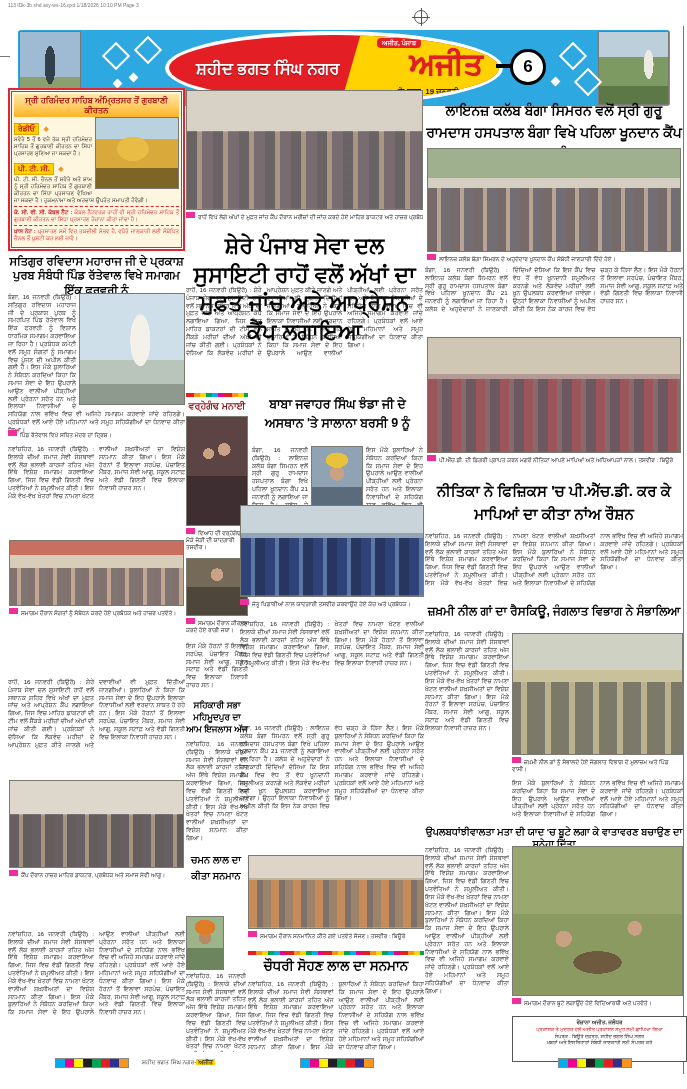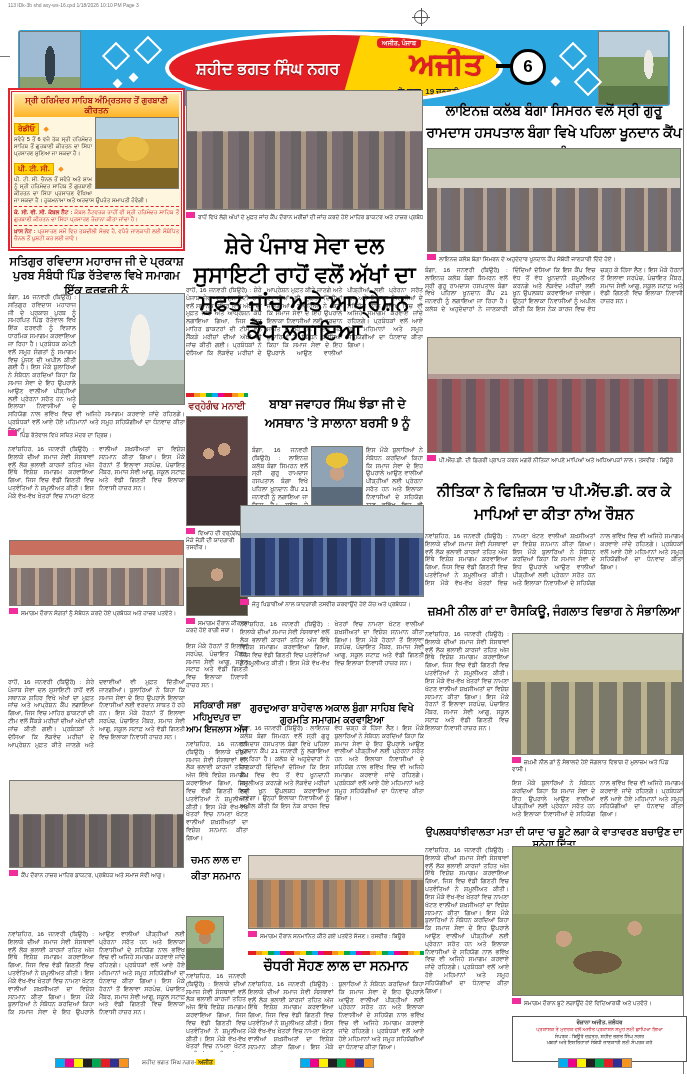--- a/index.html
+++ b/index.html
@@ -173,21 +173,20 @@
     <div class="bt" style="width:56px;height:72px">ਬੰਗਾ, 16 ਜਨਵਰੀ (ਬਿਊਰੋ) : ਲਾਇਨਜ਼ ਕਲੱਬ ਬੰਗਾ ਸਿਮਰਨ ਵਲੋਂ ਸ੍ਰੀ ਗੁਰੂ ਰਾਮਦਾਸ ਹਸਪਤਾਲ ਬੰਗਾ ਵਿਖੇ ਪਹਿਲਾ ਖੂਨਦਾਨ ਕੈਂਪ 21 ਜਨਵਰੀ ਨੂੰ ਲਗਾਇਆ ਜਾ ਰਿਹਾ ਹੈ। ਕਲੱਬ ਦੇ ਅਹੁਦੇਦਾਰਾਂ ਨੇ ਜਾਣਕਾਰੀ ਦਿੰਦਿਆਂ ਦੱਸਿਆ ਕਿ ਇਸ ਕੈਂਪ ਵਿਚ ਵੱਧ ਤੋਂ ਵੱਧ ਖੂਨਦਾਨੀ ਸ਼ਮੂਲੀਅਤ ਕਰਨਗੇ ਅਤੇ ਲੋੜਵੰਦ ਮਰੀਜ਼ਾਂ ਲਈ ਖੂਨ ਉਪਲਬਧ ਕਰਵਾਇਆ ਜਾਵੇਗਾ। ਉਨ੍ਹਾਂ ਇਲਾਕਾ ਨਿਵਾਸੀਆਂ ਨੂੰ ਅਪੀਲ ਕੀਤੀ ਕਿ ਇਸ ਨੇਕ ਕਾਰਜ ਵਿਚ ਵੱਧ ਚੜ੍ਹ ਕੇ ਹਿੱਸਾ ਲੈਣ।</div>
     <div class="ph g-turbany" style="width:52px;height:68px;flex:none"></div>
     <div class="bt" style="width:57px;height:72px">ਇਸ ਮੌਕੇ ਬੁਲਾਰਿਆਂ ਨੇ ਸੰਬੋਧਨ ਕਰਦਿਆਂ ਕਿਹਾ ਕਿ ਸਮਾਜ ਸੇਵਾ ਦੇ ਇਹ ਉਪਰਾਲੇ ਆਉਣ ਵਾਲੀਆਂ ਪੀੜ੍ਹੀਆਂ ਲਈ ਪ੍ਰੇਰਨਾ ਸਰੋਤ ਹਨ ਅਤੇ ਇਲਾਕਾ ਨਿਵਾਸੀਆਂ ਦੇ ਸਹਿਯੋਗ ਨਾਲ ਭਵਿੱਖ ਵਿਚ ਵੀ ਅਜਿਹੇ ਸਮਾਗਮ ਕਰਵਾਏ ਜਾਂਦੇ ਰਹਿਣਗੇ। ਪ੍ਰਬੰਧਕਾਂ ਵਲੋਂ ਆਏ ਹੋਏ ਮਹਿਮਾਨਾਂ ਅਤੇ ਸਮੂਹ ਸਹਿਯੋਗੀਆਂ ਦਾ ਧੰਨਵਾਦ ਕੀਤਾ ਗਿਆ।</div>
   </div>
   <div class="ph abs g-team" style="left:240px;top:505px;width:184px;height:92px"></div>
   <div class="abs cap" style="left:240px;top:599px;width:184px;height:18px"><span class="mk"></span><span>ਜੇਤੂ ਖਿਡਾਰੀਆਂ ਨਾਲ ਯਾਦਗਾਰੀ ਤਸਵੀਰ ਕਰਵਾਉਂਦੇ ਹੋਏ ਕੋਚ ਅਤੇ ਪ੍ਰਬੰਧਕ।</span></div>
   <div class="abs bt c2" style="left:240px;top:620px;width:184px;height:78px">
     <span>ਨਵਾਂਸ਼ਹਿਰ, 16 ਜਨਵਰੀ (ਬਿਊਰੋ) : ਇਲਾਕੇ ਦੀਆਂ ਸਮਾਜ ਸੇਵੀ ਸੰਸਥਾਵਾਂ ਵਲੋਂ ਲੋਕ ਭਲਾਈ ਕਾਰਜਾਂ ਤਹਿਤ ਅੱਜ ਇੱਥੇ ਵਿਸ਼ੇਸ਼ ਸਮਾਗਮ ਕਰਵਾਇਆ ਗਿਆ, ਜਿਸ ਵਿਚ ਵੱਡੀ ਗਿਣਤੀ ਵਿਚ ਪਤਵੰਤਿਆਂ ਨੇ ਸ਼ਮੂਲੀਅਤ ਕੀਤੀ। ਇਸ ਮੌਕੇ ਵੱਖ-ਵੱਖ ਖੇਤਰਾਂ ਵਿਚ ਨਾਮਣਾ ਖੱਟਣ ਵਾਲੀਆਂ ਸ਼ਖ਼ਸੀਅਤਾਂ ਦਾ ਵਿਸ਼ੇਸ਼ ਸਨਮਾਨ ਕੀਤਾ ਗਿਆ।</span>
     <span>ਇਸ ਮੌਕੇ ਹੋਰਨਾਂ ਤੋਂ ਇਲਾਵਾ ਸਰਪੰਚ, ਪੰਚਾਇਤ ਮੈਂਬਰ, ਸਮਾਜ ਸੇਵੀ ਆਗੂ, ਸਕੂਲ ਸਟਾਫ਼ ਅਤੇ ਵੱਡੀ ਗਿਣਤੀ ਵਿਚ ਇਲਾਕਾ ਨਿਵਾਸੀ ਹਾਜ਼ਰ ਸਨ।</span>
   </div>
-  <div class="abs hl" style="left:240px;top:702px;width:184px;font-size:9.8px">ਗੁਰਦੁਆਰਾ ਬਾਹੋਵਾਲ ਅਕਾਲ ਬੁੰਗਾ ਸਾਹਿਬ ਵਿਖੇ ਗੁਰਮਤਿ ਸਮਾਗਮ ਕਰਵਾਇਆ</div>
   <div class="abs bt c2" style="left:240px;top:724px;width:184px;height:120px">
     <span>ਬੰਗਾ, 16 ਜਨਵਰੀ (ਬਿਊਰੋ) : ਲਾਇਨਜ਼ ਕਲੱਬ ਬੰਗਾ ਸਿਮਰਨ ਵਲੋਂ ਸ੍ਰੀ ਗੁਰੂ ਰਾਮਦਾਸ ਹਸਪਤਾਲ ਬੰਗਾ ਵਿਖੇ ਪਹਿਲਾ ਖੂਨਦਾਨ ਕੈਂਪ 21 ਜਨਵਰੀ ਨੂੰ ਲਗਾਇਆ ਜਾ ਰਿਹਾ ਹੈ। ਕਲੱਬ ਦੇ ਅਹੁਦੇਦਾਰਾਂ ਨੇ ਜਾਣਕਾਰੀ ਦਿੰਦਿਆਂ ਦੱਸਿਆ ਕਿ ਇਸ ਕੈਂਪ ਵਿਚ ਵੱਧ ਤੋਂ ਵੱਧ ਖੂਨਦਾਨੀ ਸ਼ਮੂਲੀਅਤ ਕਰਨਗੇ ਅਤੇ ਲੋੜਵੰਦ ਮਰੀਜ਼ਾਂ ਲਈ ਖੂਨ ਉਪਲਬਧ ਕਰਵਾਇਆ ਜਾਵੇਗਾ। ਉਨ੍ਹਾਂ ਇਲਾਕਾ ਨਿਵਾਸੀਆਂ ਨੂੰ ਅਪੀਲ ਕੀਤੀ ਕਿ ਇਸ ਨੇਕ ਕਾਰਜ ਵਿਚ ਵੱਧ ਚੜ੍ਹ ਕੇ ਹਿੱਸਾ ਲੈਣ।</span>
     <span>ਇਸ ਮੌਕੇ ਬੁਲਾਰਿਆਂ ਨੇ ਸੰਬੋਧਨ ਕਰਦਿਆਂ ਕਿਹਾ ਕਿ ਸਮਾਜ ਸੇਵਾ ਦੇ ਇਹ ਉਪਰਾਲੇ ਆਉਣ ਵਾਲੀਆਂ ਪੀੜ੍ਹੀਆਂ ਲਈ ਪ੍ਰੇਰਨਾ ਸਰੋਤ ਹਨ ਅਤੇ ਇਲਾਕਾ ਨਿਵਾਸੀਆਂ ਦੇ ਸਹਿਯੋਗ ਨਾਲ ਭਵਿੱਖ ਵਿਚ ਵੀ ਅਜਿਹੇ ਸਮਾਗਮ ਕਰਵਾਏ ਜਾਂਦੇ ਰਹਿਣਗੇ। ਪ੍ਰਬੰਧਕਾਂ ਵਲੋਂ ਆਏ ਹੋਏ ਮਹਿਮਾਨਾਂ ਅਤੇ ਸਮੂਹ ਸਹਿਯੋਗੀਆਂ ਦਾ ਧੰਨਵਾਦ ਕੀਤਾ ਗਿਆ।</span>
   </div>
 
   <div class="abs hl" style="left:186px;top:852px;width:60px;font-size:9.8px;line-height:1.6">ਚਮਨ ਲਾਲ ਦਾ ਕੀਤਾ ਸਨਮਾਨ</div>
   <div class="abs bt" style="left:186px;top:890px;width:60px;height:162px">
     <div class="ph g-orangeman" style="float:left;width:38px;height:54px;margin:26px 3px 2px 0"></div>
     <span>ਨਵਾਂਸ਼ਹਿਰ, 16 ਜਨਵਰੀ (ਬਿਊਰੋ) : ਇਲਾਕੇ ਦੀਆਂ ਸਮਾਜ ਸੇਵੀ ਸੰਸਥਾਵਾਂ ਵਲੋਂ ਲੋਕ ਭਲਾਈ ਕਾਰਜਾਂ ਤਹਿਤ ਅੱਜ ਇੱਥੇ ਵਿਸ਼ੇਸ਼ ਸਮਾਗਮ ਕਰਵਾਇਆ ਗਿਆ, ਜਿਸ ਵਿਚ ਵੱਡੀ ਗਿਣਤੀ ਵਿਚ ਪਤਵੰਤਿਆਂ ਨੇ ਸ਼ਮੂਲੀਅਤ ਕੀਤੀ। ਇਸ ਮੌਕੇ ਵੱਖ-ਵੱਖ ਖੇਤਰਾਂ ਵਿਚ ਨਾਮਣਾ ਖੱਟਣ ਵਾਲੀਆਂ ਸ਼ਖ਼ਸੀਅਤਾਂ ਦਾ ਵਿਸ਼ੇਸ਼ ਸਨਮਾਨ ਕੀਤਾ ਗਿਆ।</span>
     

